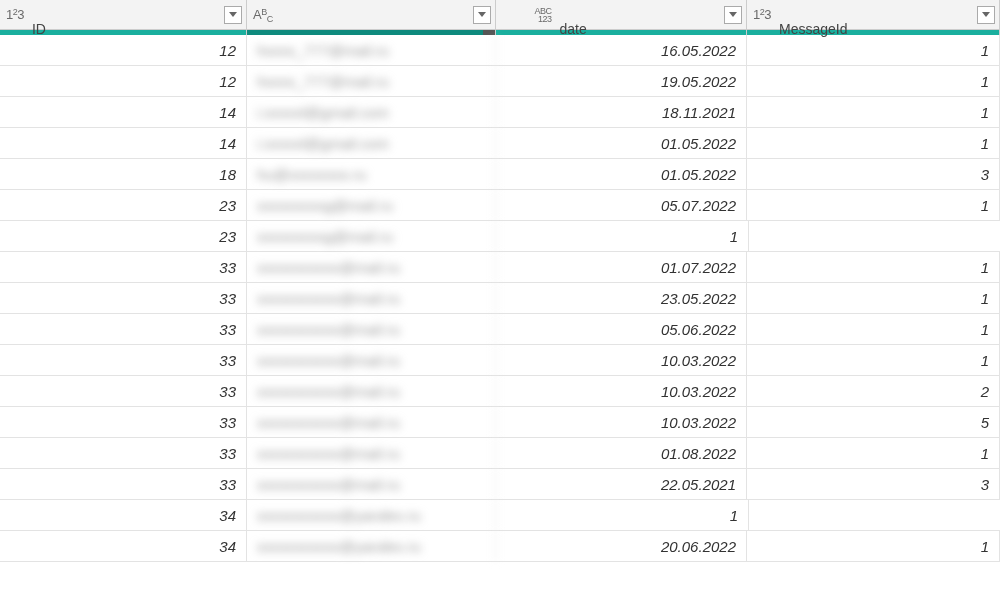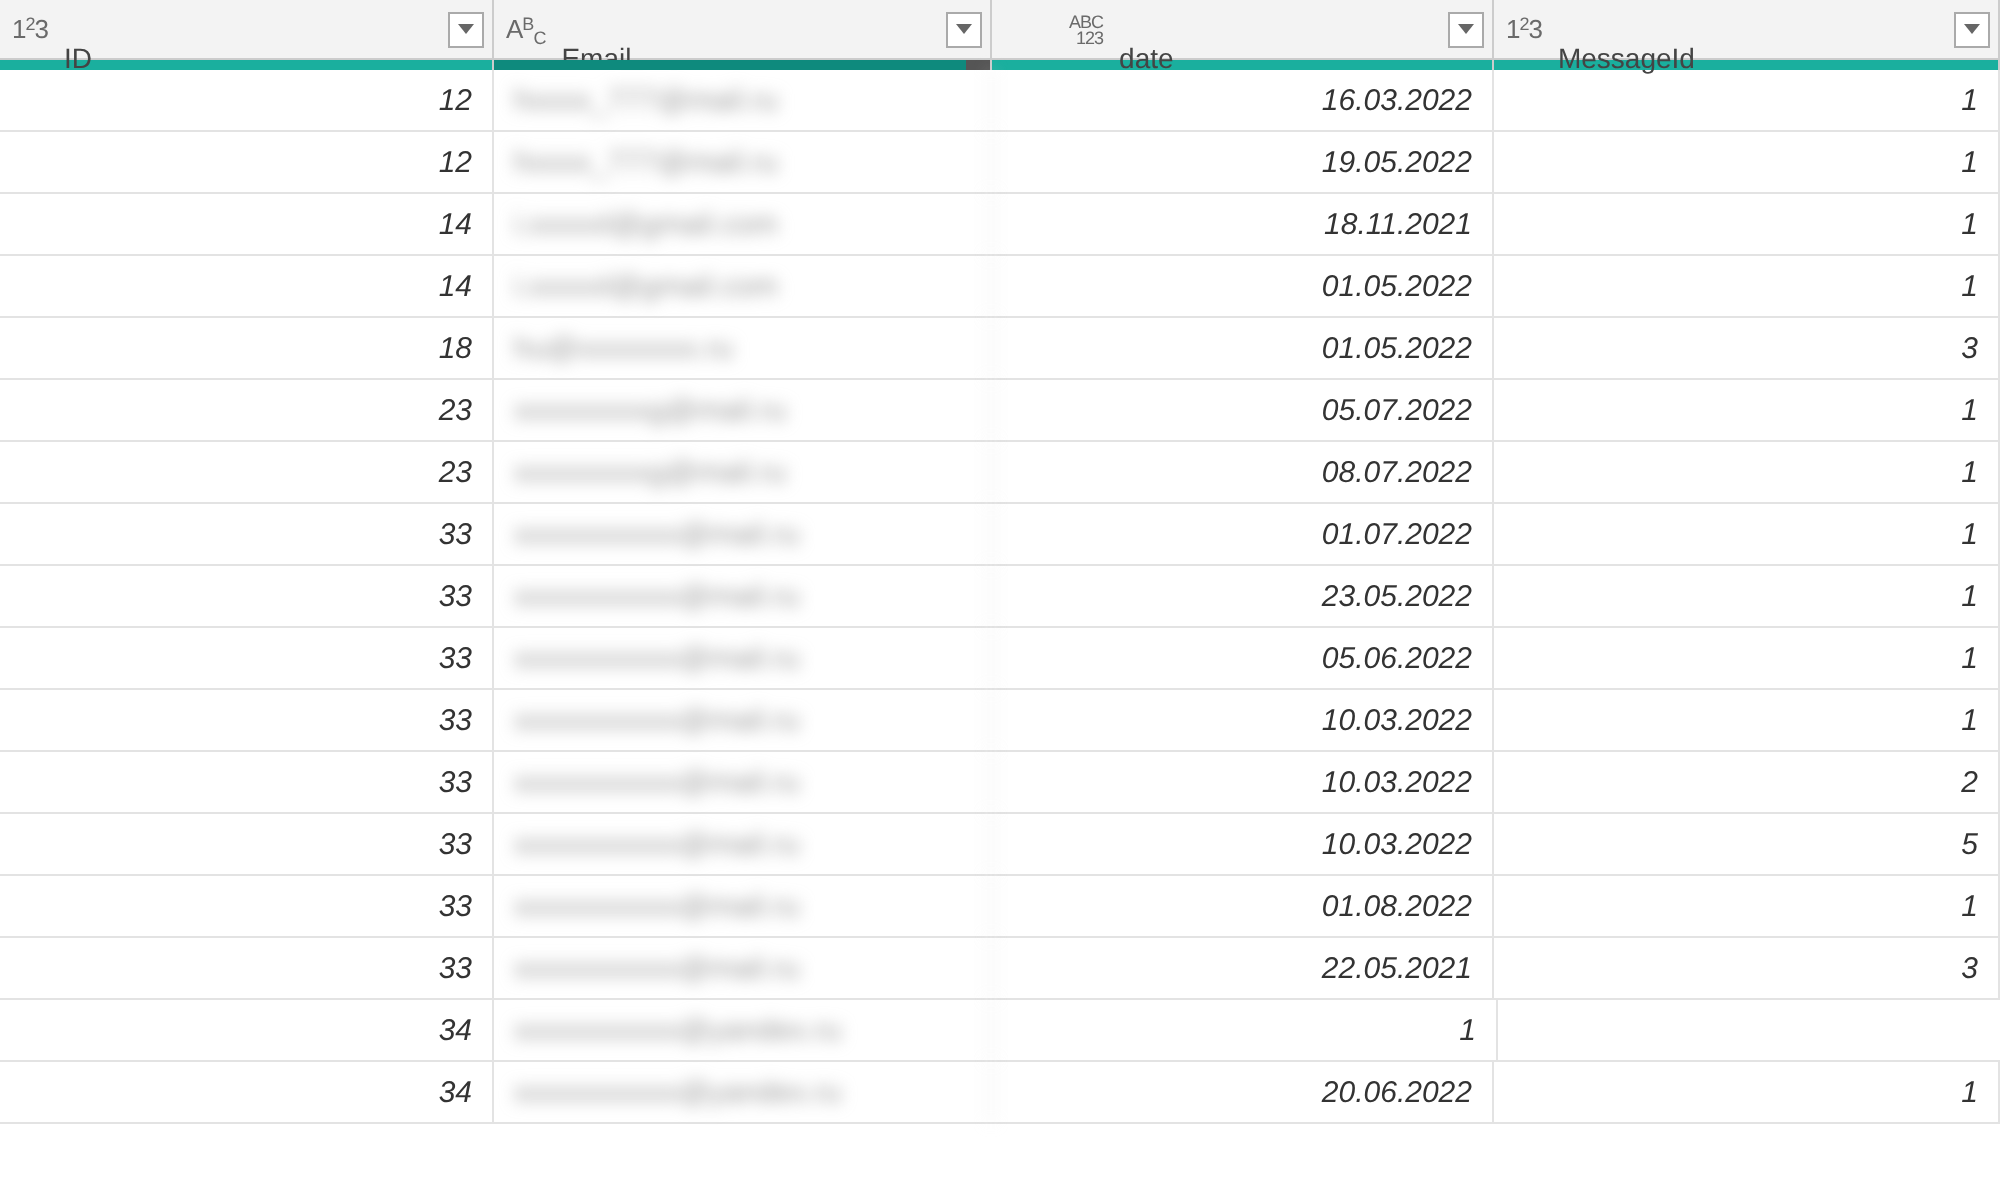--- a/index.html
+++ b/index.html
@@ -108,21 +108,20 @@
             <path d="M0 0 L4 5 L8 0 Z" fill="#666"></path>
           </svg>
         </span>
     </div>
     <div class="header-cell c2">
       <span class="type-icon">
           <span class="base">A</span>
           <span class="sup">B</span>
           <span class="sub">C</span>
         </span>
-      <span class="header-label">Email</span>
       <span class="filter-btn">
           <svg viewBox="0 0 8 5">
             <path d="M0 0 L4 5 L8 0 Z" fill="#666"></path>
           </svg>
         </span>
     </div>
     <div class="header-cell c3">
       <span class="type-icon abc">
           <span class="top">ABC</span>
           <span class="bot">123</span>
@@ -151,21 +150,21 @@
   <div class="accent-row">
     <div class="accent-cell c1"></div>
     <div class="accent-cell c2 selected"></div>
     <div class="accent-cell c3"></div>
     <div class="accent-cell c4"></div>
   </div>
   <div id="rows">
       <div class="data-row">
         <div class="cell num c1">12</div>
         <div class="cell email c2">hxxxx_777@mail.ru</div>
-        <div class="cell num c3">16.03.2022</div>
+        <div class="cell num c3">16.05.2022</div>
         <div class="cell num c4">1</div>
       </div>
       <div class="data-row">
         <div class="cell num c1">12</div>
         <div class="cell email c2">hxxxx_777@mail.ru</div>
         <div class="cell num c3">19.05.2022</div>
         <div class="cell num c4">1</div>
       </div>
       <div class="data-row">
         <div class="cell num c1">14</div>
@@ -187,21 +186,20 @@
       </div>
       <div class="data-row">
         <div class="cell num c1">23</div>
         <div class="cell email c2">xxxxxxxxxg@mail.ru</div>
         <div class="cell num c3">05.07.2022</div>
         <div class="cell num c4">1</div>
       </div>
       <div class="data-row">
         <div class="cell num c1">23</div>
         <div class="cell email c2">xxxxxxxxxg@mail.ru</div>
-        <div class="cell num c3">08.07.2022</div>
         <div class="cell num c4">1</div>
       </div>
       <div class="data-row">
         <div class="cell num c1">33</div>
         <div class="cell email c2">xxxxxxxxxxx@mail.ru</div>
         <div class="cell num c3">01.07.2022</div>
         <div class="cell num c4">1</div>
       </div>
       <div class="data-row">
         <div class="cell num c1">33</div>

